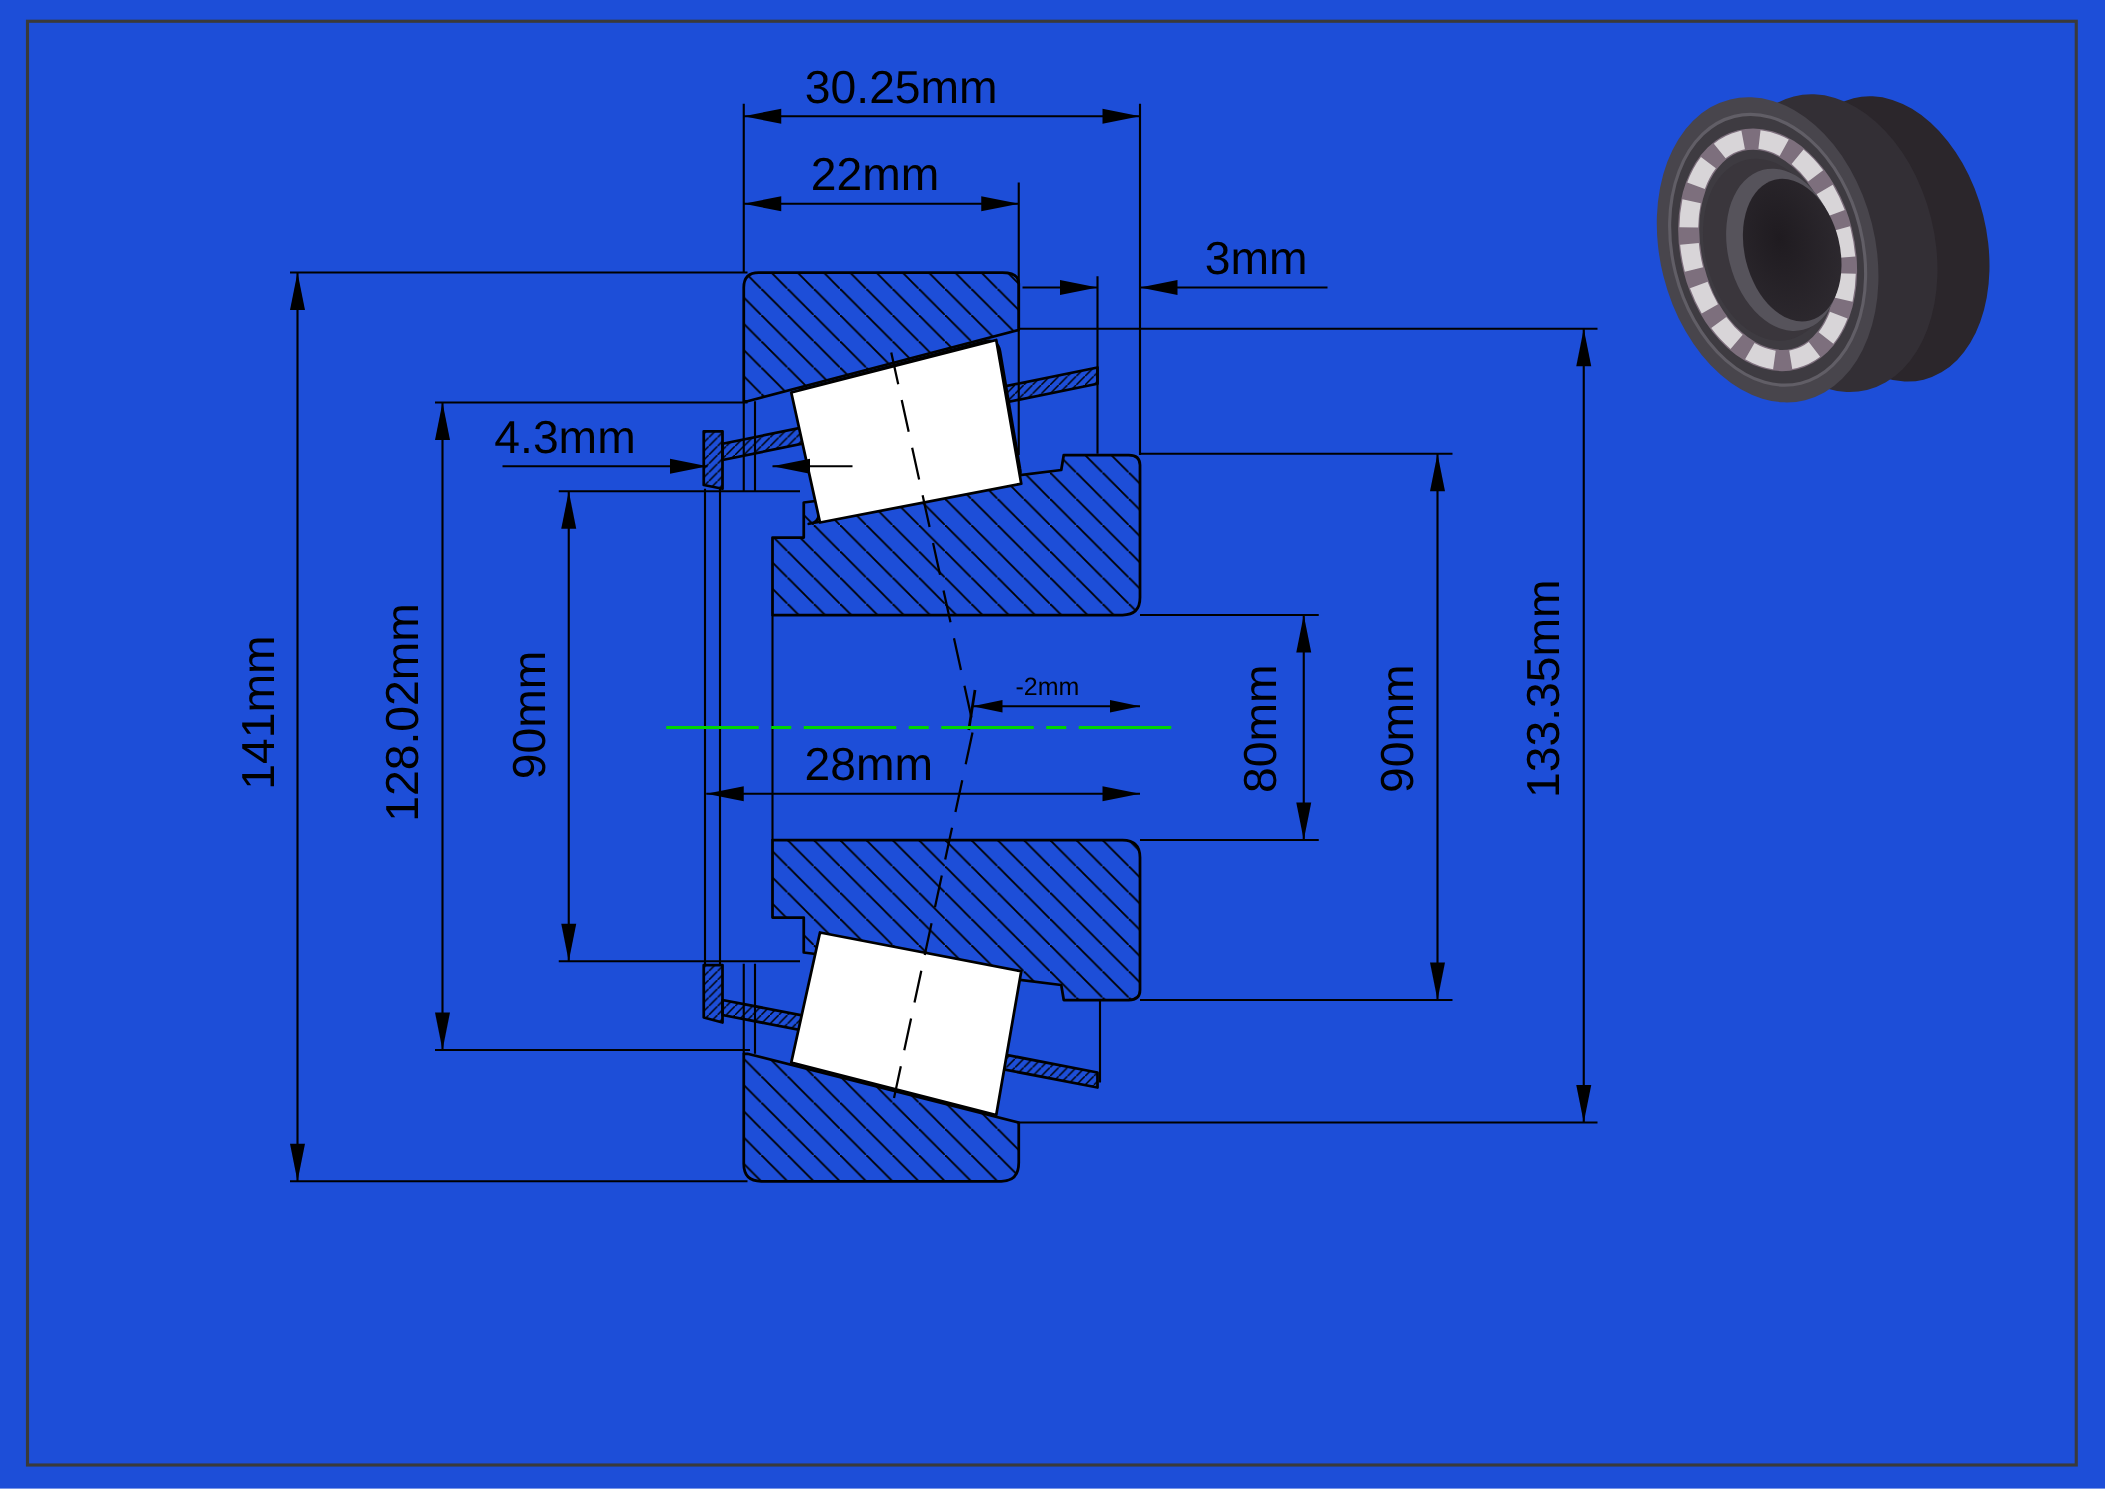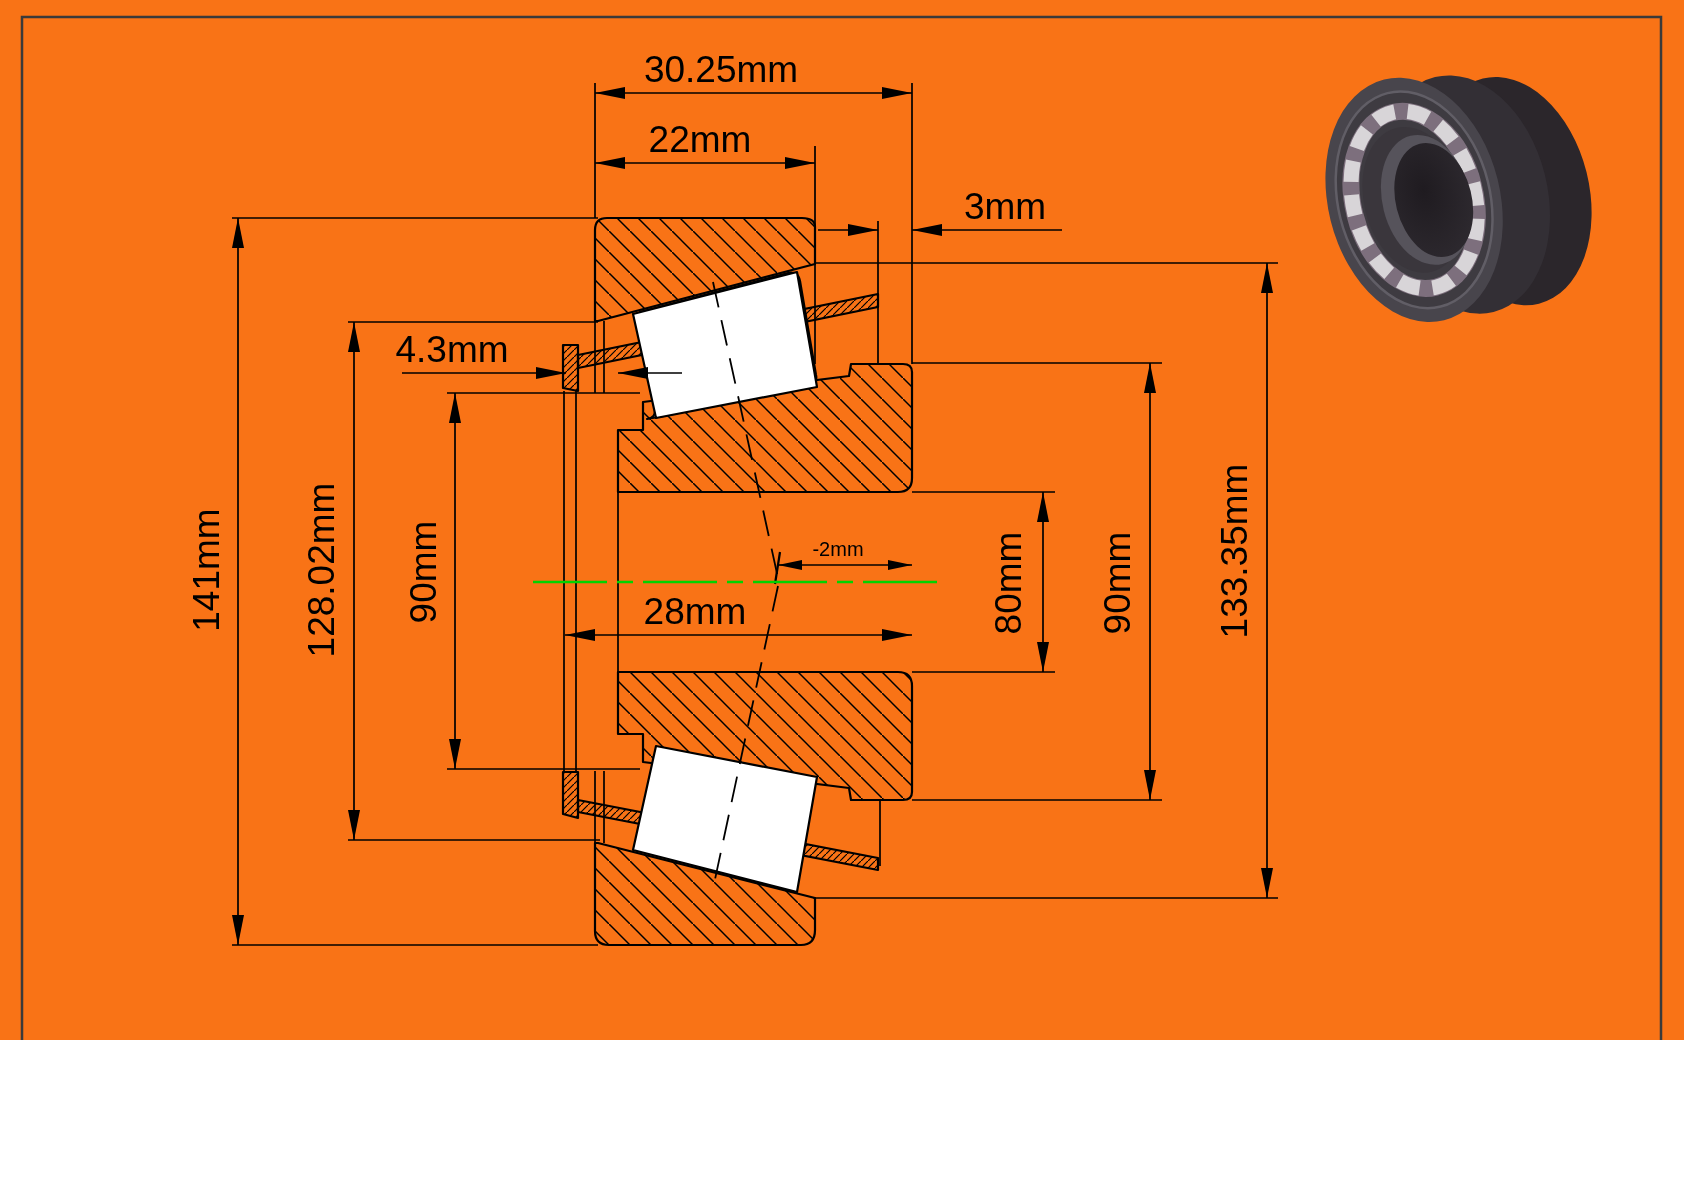--- a/index.html
+++ b/index.html
@@ -1,16 +1,16 @@
 <!DOCTYPE html>
 <html><head>
 <meta charset="utf-8">
 <style>
   html,body{margin:0;padding:0;background:#ffffff;}
-  #stage{position:relative;width:1684px;height:1040px;background:#f97316;overflow:hidden;
+  #stage{position:relative;width:1684px;height:1191px;background:#1d4ed8;overflow:hidden;
          font-family:"Liberation Sans",sans-serif;}
   svg{position:absolute;left:0;top:0;}
   text{font-family:"Liberation Sans",sans-serif;fill:#000;}
   .dimtext{font-size:37px;}
   .dimtext-small{font-size:20px;}
   .part{stroke:#000;stroke-width:2.2;stroke-linejoin:round;}
   .thin{stroke:#000;stroke-width:1.7;fill:none;}
   .arrow{fill:#000;stroke:none;}
 </style>
 </head>

